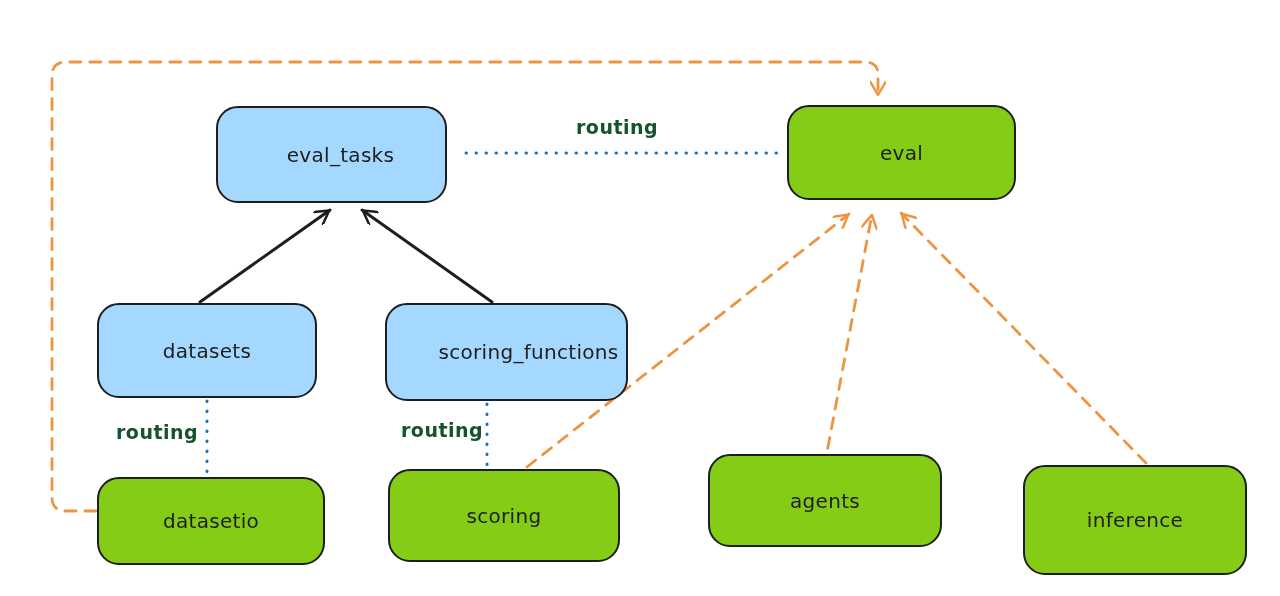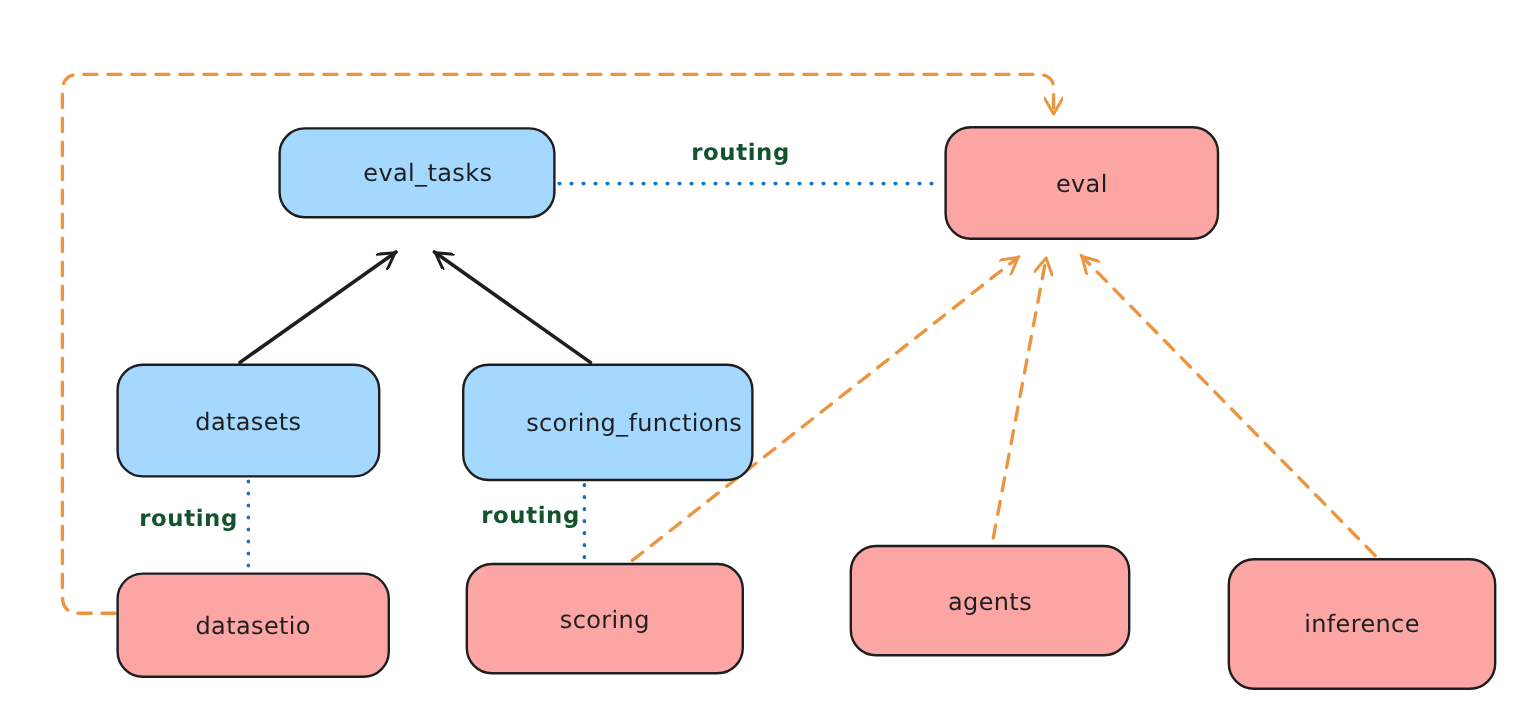--- a/index.html
+++ b/index.html
@@ -28,23 +28,23 @@
     border: 2.5px solid #1e1e1e;
     border-radius: 22px;
     display: flex;
     align-items: center;
     justify-content: center;
     font-size: 20px;
     color: #1e1e1e;
     letter-spacing: 0.3px;
   }
   .node.blue  { background: #a5d8ff; }
-  .node.green { background: #fca5a5; }
+  .node.green { background: #84cc16; }
 
-  .n-eval-tasks        { left: 232px; top: 106px; width: 231px; height: 76px; padding-left: 18px; }
+  .n-eval-tasks        { left: 216px; top: 106px; width: 231px; height: 97px; padding-left: 18px; }
   .n-eval              { left: 787px; top: 105px; width: 229px; height: 95px; }
   .n-datasets          { left:  97px; top: 303px; width: 220px; height: 95px; }
   .n-scoring-functions { left: 385px; top: 303px; width: 243px; height: 98px; padding-left: 44px; }
   .n-datasetio         { left:  97px; top: 477px; width: 228px; height: 88px; }
   .n-scoring           { left: 388px; top: 469px; width: 232px; height: 93px; }
   .n-agents            { left: 708px; top: 454px; width: 234px; height: 93px; }
   .n-inference         { left: 1023px; top: 465px; width: 224px; height: 110px; }
 
   .routing-label {
     position: absolute;

